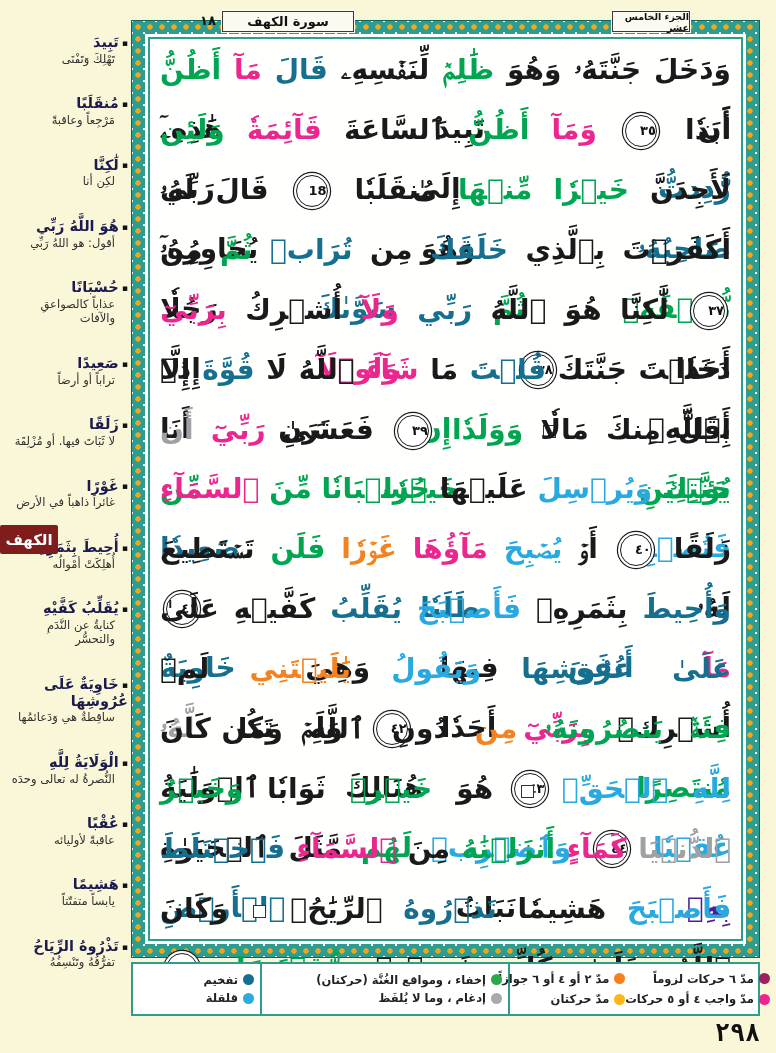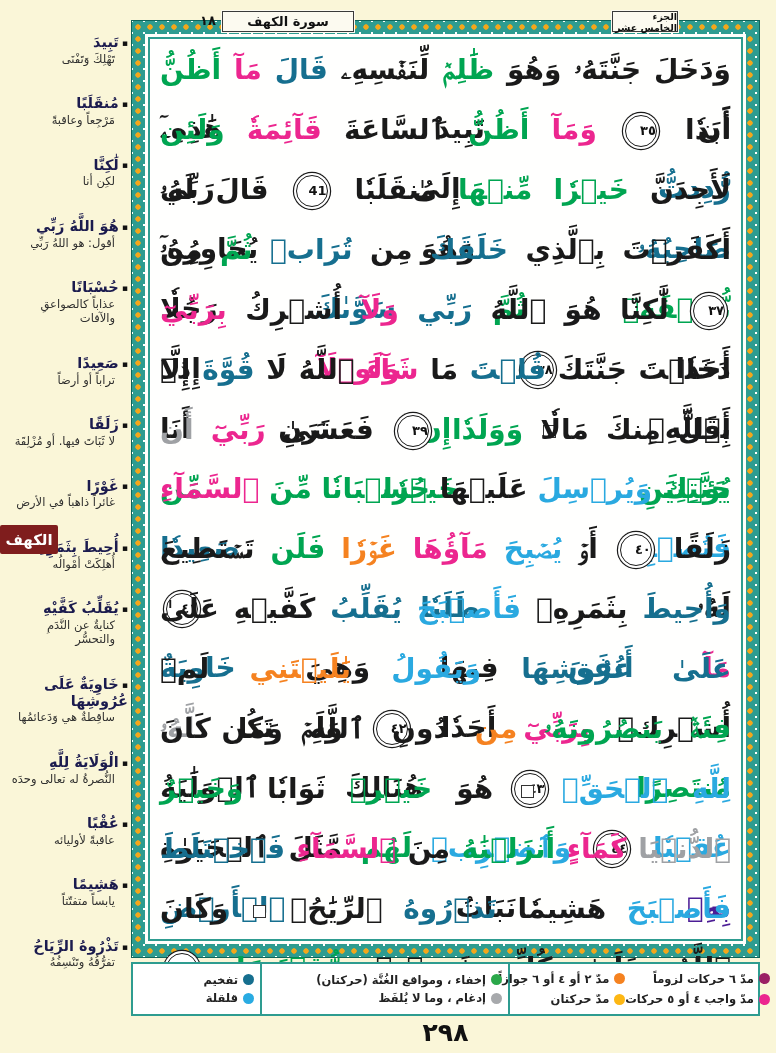--- a/index.html
+++ b/index.html
@@ -69,21 +69,21 @@
     vertical-align:baseline;margin:0 4px;background:#fff;
   }
   
   .plate{
     position:absolute;top:11px;height:21px;background:#FCFAF0;
     border:1px solid #3a3a3a;box-shadow:0 0 0 1px #FCFAF0;
     display:flex;align-items:center;justify-content:center;
     font-weight:bold;color:#111;z-index:5;box-sizing:border-box;
   }
   .plate-surah{left:222px;width:132px;font-size:13px;}
-  .plate-juz{left:612px;width:66px;font-size:9.5px;}
+  .plate-juz{left:612px;width:78px;font-size:9.5px;}
   .surah-no{
     position:absolute;left:200px;top:13px;font-size:13px;font-weight:bold;color:#111;z-index:5;
   }
   
   .legend{
     position:absolute;left:131px;top:962px;width:629px;height:54px;
     background:#fff;border:2px solid #2E9C90;box-sizing:border-box;
     display:flex;direction:rtl;
   }
   .legend-group{
@@ -95,22 +95,22 @@
   .lg-madd{width:250px;display:grid;grid-template-columns:1fr 1fr;align-content:center;row-gap:2px;}
   .lg-ghunnah{width:248px;}
   .lg-tafkheem{width:121px;}
   .legend-item{
     display:flex;align-items:center;gap:5px;direction:rtl;
     font-size:11.5px;font-weight:bold;color:#222;line-height:1.6;white-space:nowrap;
   }
   .dot{width:11px;height:11px;border-radius:50%;flex:0 0 auto;}
   
   .page-no{
-    position:absolute;left:131px;top:1018px;width:629px;text-align:center;
-    font-size:25px;font-weight:bold;color:#111;
+    position:absolute;left:131px;top:1018px;width:629px;
+    font-size:25px;font-weight:bold;color:#111;font-family:Liberation Mono, monospace;
   }
 </style>
 </head>
 <body>
 
 <div class="sidebar" id="sidebar">
     <div class="g-entry">
       <span class="g-word">تَبِيدَ</span>
       <span class="g-meaning">تَهْلِكَ وَتَفْنَى</span>
     </div>
@@ -176,21 +176,21 @@
 
 <div class="surah-no">١٨</div>
 <div class="plate plate-surah">سورة الكهف</div>
 <div class="plate plate-juz">الجزء الخامس عشر</div>
 
 <div class="frame">
   <div class="frame-gap">
     <div class="frame-text" id="quran">
         <div class="qline"><span class="tj-k">وَدَخَلَ جَنَّتَهُۥ وَهُوَ </span><span class="tj-g">ظَٰلِمٞ </span><span class="tj-k">لِّنَفۡسِهِۦ </span><span class="tj-t">قَالَ </span><span class="tj-p">مَآ </span><span class="tj-g">أَظُنُّ </span><span class="tj-k">أَن تَبِيدَ هَٰذِهِۦٓ</span></div>
         <div class="qline"><span class="tj-k">أَبَدٗا </span><span class="verse-num">٣٥</span><span class="tj-p"> وَمَآ </span><span class="tj-g">أَظُنُّ </span><span class="tj-k">ٱلسَّاعَةَ </span><span class="tj-p">قَآئِمَةٗ </span><span class="tj-g">وَلَئِن </span><span class="tj-t">رُّدِدتُّ </span><span class="tj-k">إِلَىٰ رَبِّي</span></div>
-        <div class="qline"><span class="tj-k">لَأَجِدَنَّ </span><span class="tj-g">خَيۡرٗا </span><span class="tj-g">مِّنۡهَا </span><span class="tj-k">مُنقَلَبٗا </span><span class="verse-num">41</span><span class="tj-k"> قَالَ لَهُۥ </span><span class="tj-t">صَاحِبُهُۥ </span><span class="tj-k">وَهُوَ يُحَاوِرُهُۥٓ</span></div>
+        <div class="qline"><span class="tj-k">لَأَجِدَنَّ </span><span class="tj-g">خَيۡرٗا </span><span class="tj-g">مِّنۡهَا </span><span class="tj-k">مُنقَلَبٗا </span><span class="verse-num">18</span><span class="tj-k"> قَالَ لَهُۥ </span><span class="tj-t">صَاحِبُهُۥ </span><span class="tj-k">وَهُوَ يُحَاوِرُهُۥٓ</span></div>
         <div class="qline"><span class="tj-k">أَكَفَرۡتَ بِٱلَّذِي </span><span class="tj-t">خَلَقَكَ </span><span class="tj-k">مِن </span><span class="tj-t">تُرَابٖ </span><span class="tj-g">ثُمَّ </span><span class="tj-k">مِن </span><span class="tj-g">نُّطۡفَةٖ </span><span class="tj-g">ثُمَّ </span><span class="tj-t">سَوَّىٰكَ </span><span class="tj-k">رَجُلٗا</span></div>
         <div class="qline"><span class="verse-num">٣٧</span><span class="tj-k"> لَّٰكِنَّا هُوَ ٱللَّهُ </span><span class="tj-t">رَبِّي </span><span class="tj-p">وَلَآ </span><span class="tj-k">أُشۡرِكُ </span><span class="tj-p">بِرَبِّيٓ </span><span class="tj-k">أَحَدٗا </span><span class="verse-num">٣٨</span><span class="tj-p"> وَلَوۡلَآ </span><span class="tj-k">إِذۡ</span></div>
         <div class="qline"><span class="tj-k">دَخَلۡتَ جَنَّتَكَ </span><span class="tj-t">قُلۡتَ </span><span class="tj-k">مَا </span><span class="tj-p">شَآءَ </span><span class="tj-k">ٱللَّهُ لَا </span><span class="tj-t">قُوَّةَ </span><span class="tj-k">إِلَّا بِٱللَّهِۚ </span><span class="hizb"></span><span class="tj-g"> إِن </span><span class="tj-k">تَرَنِ أَنَا</span></div>
         <div class="qline"><span class="tj-k">أَقَلَّ مِنكَ مَالٗا </span><span class="tj-g">وَوَلَدٗا </span><span class="verse-num">٣٩</span><span class="tj-k"> فَعَسَىٰ </span><span class="tj-p">رَبِّيٓ </span><span class="tj-gr">أَن </span><span class="tj-g">يُؤۡتِيَنِ </span><span class="tj-g">خَيۡرٗا </span><span class="tj-g">مِّن</span></div>
         <div class="qline"><span class="tj-g">جَنَّتِكَ </span><span class="tj-b">وَيُرۡسِلَ </span><span class="tj-k">عَلَيۡهَا </span><span class="tj-g">حُسۡبَانٗا </span><span class="tj-g">مِّنَ </span><span class="tj-p">ٱلسَّمَآءِ </span><span class="tj-b">فَتُصۡبِحَ </span><span class="tj-t">صَعِيدٗا</span></div>
         <div class="qline"><span class="tj-k">زَلَقًا </span><span class="verse-num">٤٠</span><span class="tj-k"> أَوۡ </span><span class="tj-b">يُصۡبِحَ </span><span class="tj-p">مَآؤُهَا </span><span class="tj-o">غَوۡرٗا </span><span class="tj-g">فَلَن </span><span class="tj-k">تَسۡتَطِيعَ لَهُۥ </span><span class="tj-t">طَلَبٗا </span><span class="verse-num">٤١</span></div>
         <div class="qline"><span class="tj-t">وَأُحِيطَ </span><span class="tj-k">بِثَمَرِهِۦ </span><span class="tj-b">فَأَصۡبَحَ </span><span class="tj-t">يُقَلِّبُ </span><span class="tj-k">كَفَّيۡهِ عَلَىٰ </span><span class="tj-p">مَآ </span><span class="tj-t">أَنفَقَ </span><span class="tj-k">فِيهَا وَهِيَ </span><span class="tj-t">خَاوِيَةٌ</span></div>
         <div class="qline"><span class="tj-t">عَلَىٰ عُرُوشِهَا </span><span class="tj-b">وَيَقُولُ </span><span class="tj-o">يَٰلَيۡتَنِي </span><span class="tj-k">لَمۡ أُشۡرِكۡ </span><span class="tj-p">بِرَبِّيٓ </span><span class="tj-k">أَحَدٗا </span><span class="verse-num">٤٢</span><span class="tj-k"> وَلَمۡ تَكُن </span><span class="tj-gr">لَّهُۥ</span></div>
         <div class="qline"><span class="tj-g">فِئَةٞ </span><span class="tj-g">يَنصُرُونَهُۥ </span><span class="tj-o">مِن </span><span class="tj-k">دُونِ ٱللَّهِ وَمَا كَانَ </span><span class="tj-g">مُنتَصِرًا </span><span class="verse-num">٤٣</span><span class="tj-k"> هُنَالِكَ ٱلۡوَلَٰيَةُ</span></div>
         <div class="qline"><span class="tj-b">لِلَّهِ ٱلۡحَقِّۚ </span><span class="hizb"></span><span class="tj-k"> هُوَ </span><span class="tj-g">خَيۡرٞ </span><span class="tj-k">ثَوَابٗا </span><span class="tj-g">وَخَيۡرٌ </span><span class="tj-b">عُقۡبٗا </span><span class="verse-num">٤٤</span><span class="tj-b"> وَٱضۡرِبۡ </span><span class="tj-g">لَهُم </span><span class="tj-k">مَّثَلَ ٱلۡحَيَوٰةِ</span></div>

